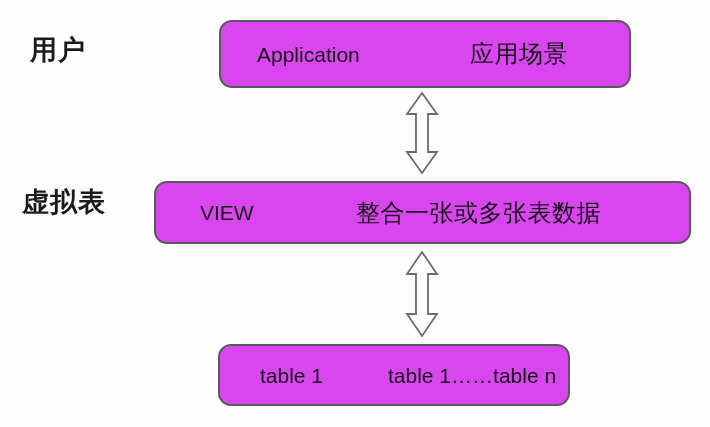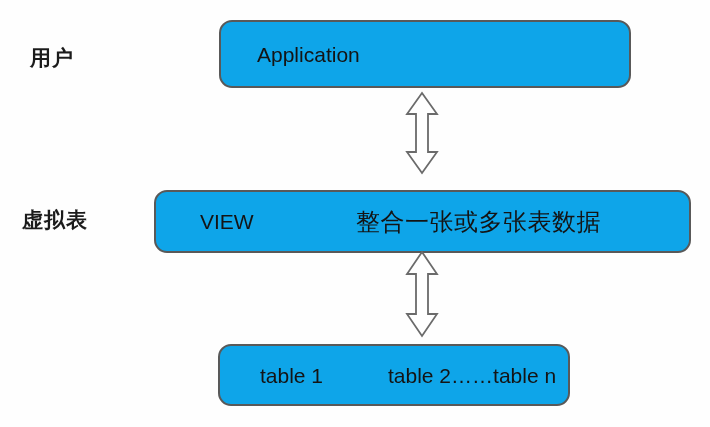--- a/index.html
+++ b/index.html
@@ -18,48 +18,47 @@
     position: relative;
     width: 710px;
     height: 427px;
     background: #fefefe;
   }
 
   
   .tier-label {
     position: absolute;
     font-family: "DejaVu Sans", "Liberation Sans", sans-serif;
-    font-size: 21px;
+    font-size: 27px;
     font-weight: 700;
     color: #1b1b1b;
     letter-spacing: 1px;
     white-space: nowrap;
     line-height: 1;
-    margin-top: 12px;
   }
   #tier-label-user   { left: 30px; top: 36px; }
-  #tier-label-view   { left: 22px; top: 198px; }
+  #tier-label-view   { left: 22px; top: 188px; }
   #tier-label-tables { left: 22px; top: 361px; }
 
   
   .node-box {
     position: absolute;
     box-sizing: border-box;
-    background: #0ea5e9;
+    background: #d946ef;
     border: 2px solid #595959;
     border-radius: 13px;
     display: flex;
     align-items: center;
   }
   #box-application {
     left: 219px;  top: 20px;
     width: 412px; height: 68px;
   }
   #box-view {
-    left: 154px;  top: 190px;
+    left: 154px;  top: 181px;
     width: 537px; height: 63px;
   }
   #box-tables {
     left: 218px;  top: 344px;
     width: 352px; height: 62px;
   }
 
   .node-text {
     position: absolute;
     white-space: nowrap;
@@ -101,20 +100,21 @@
 
 <div id="diagram-canvas">
 
   <div class="tier-label" id="tier-label-user">用户</div>
 
   <div class="tier-label" id="tier-label-view">虚拟表</div>
 
 
   <div class="node-box" id="box-application">
     <span class="node-text latin-text" id="text-application">Application</span>
+    <span class="node-text cjk-text" id="text-application-cjk">应用场景</span>
   </div>
 
   <div class="arrow-double" id="arrow-app-view">
     <svg viewBox="0 0 36 84" preserveAspectRatio="none">
       <polygon points="18,2 33,23 24,23 24,61 33,61 18,82 3,61 12,61 12,23 3,23" fill="#ffffff" stroke="#6b6b6b" stroke-width="1.8" stroke-linejoin="miter"></polygon>
     </svg>
   </div>
 
   <div class="node-box" id="box-view">
     <span class="node-text latin-text" id="text-view">VIEW</span>
@@ -122,16 +122,16 @@
   </div>
 
   <div class="arrow-double" id="arrow-view-tbl">
     <svg viewBox="0 0 36 88" preserveAspectRatio="none">
       <polygon points="18,2 33,24 24,24 24,64 33,64 18,86 3,64 12,64 12,24 3,24" fill="#ffffff" stroke="#6b6b6b" stroke-width="1.8" stroke-linejoin="miter"></polygon>
     </svg>
   </div>
 
   <div class="node-box" id="box-tables">
     <span class="node-text latin-text" id="text-table-one">table 1</span>
-    <span class="node-text latin-text" id="text-table-rest">table 2……table n</span>
+    <span class="node-text latin-text" id="text-table-rest">table 1……table n</span>
   </div>
 
 </div>
 
 </body></html>

